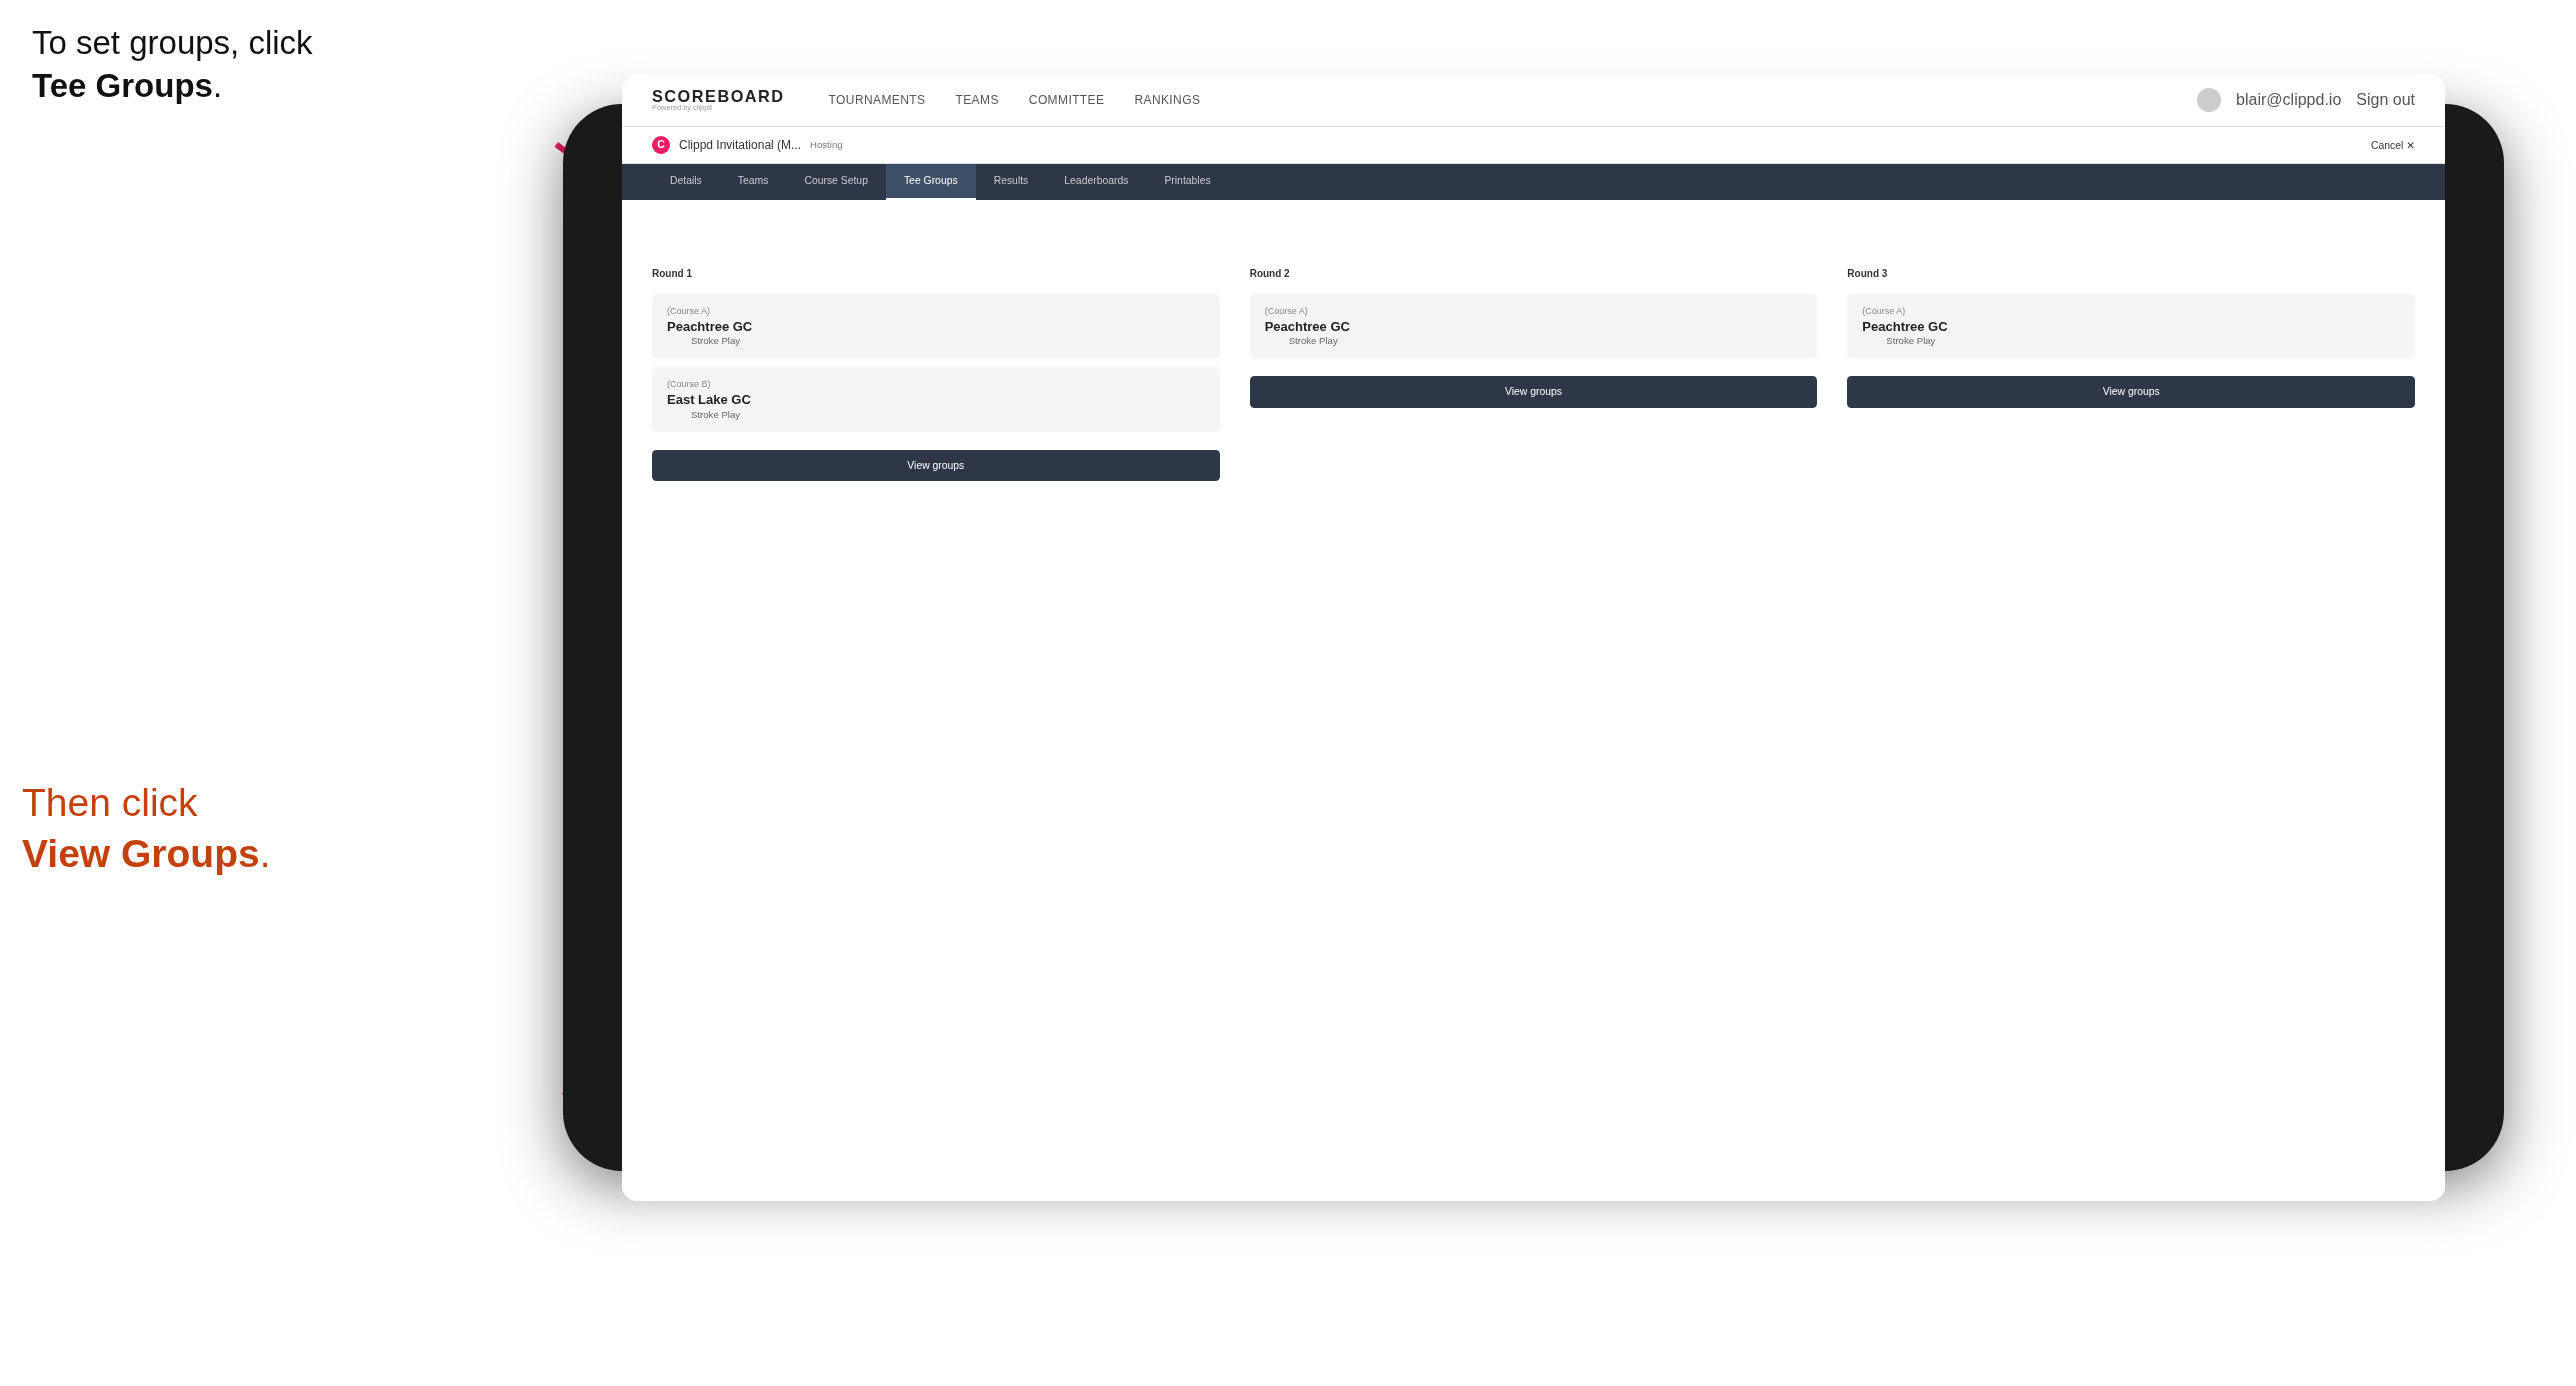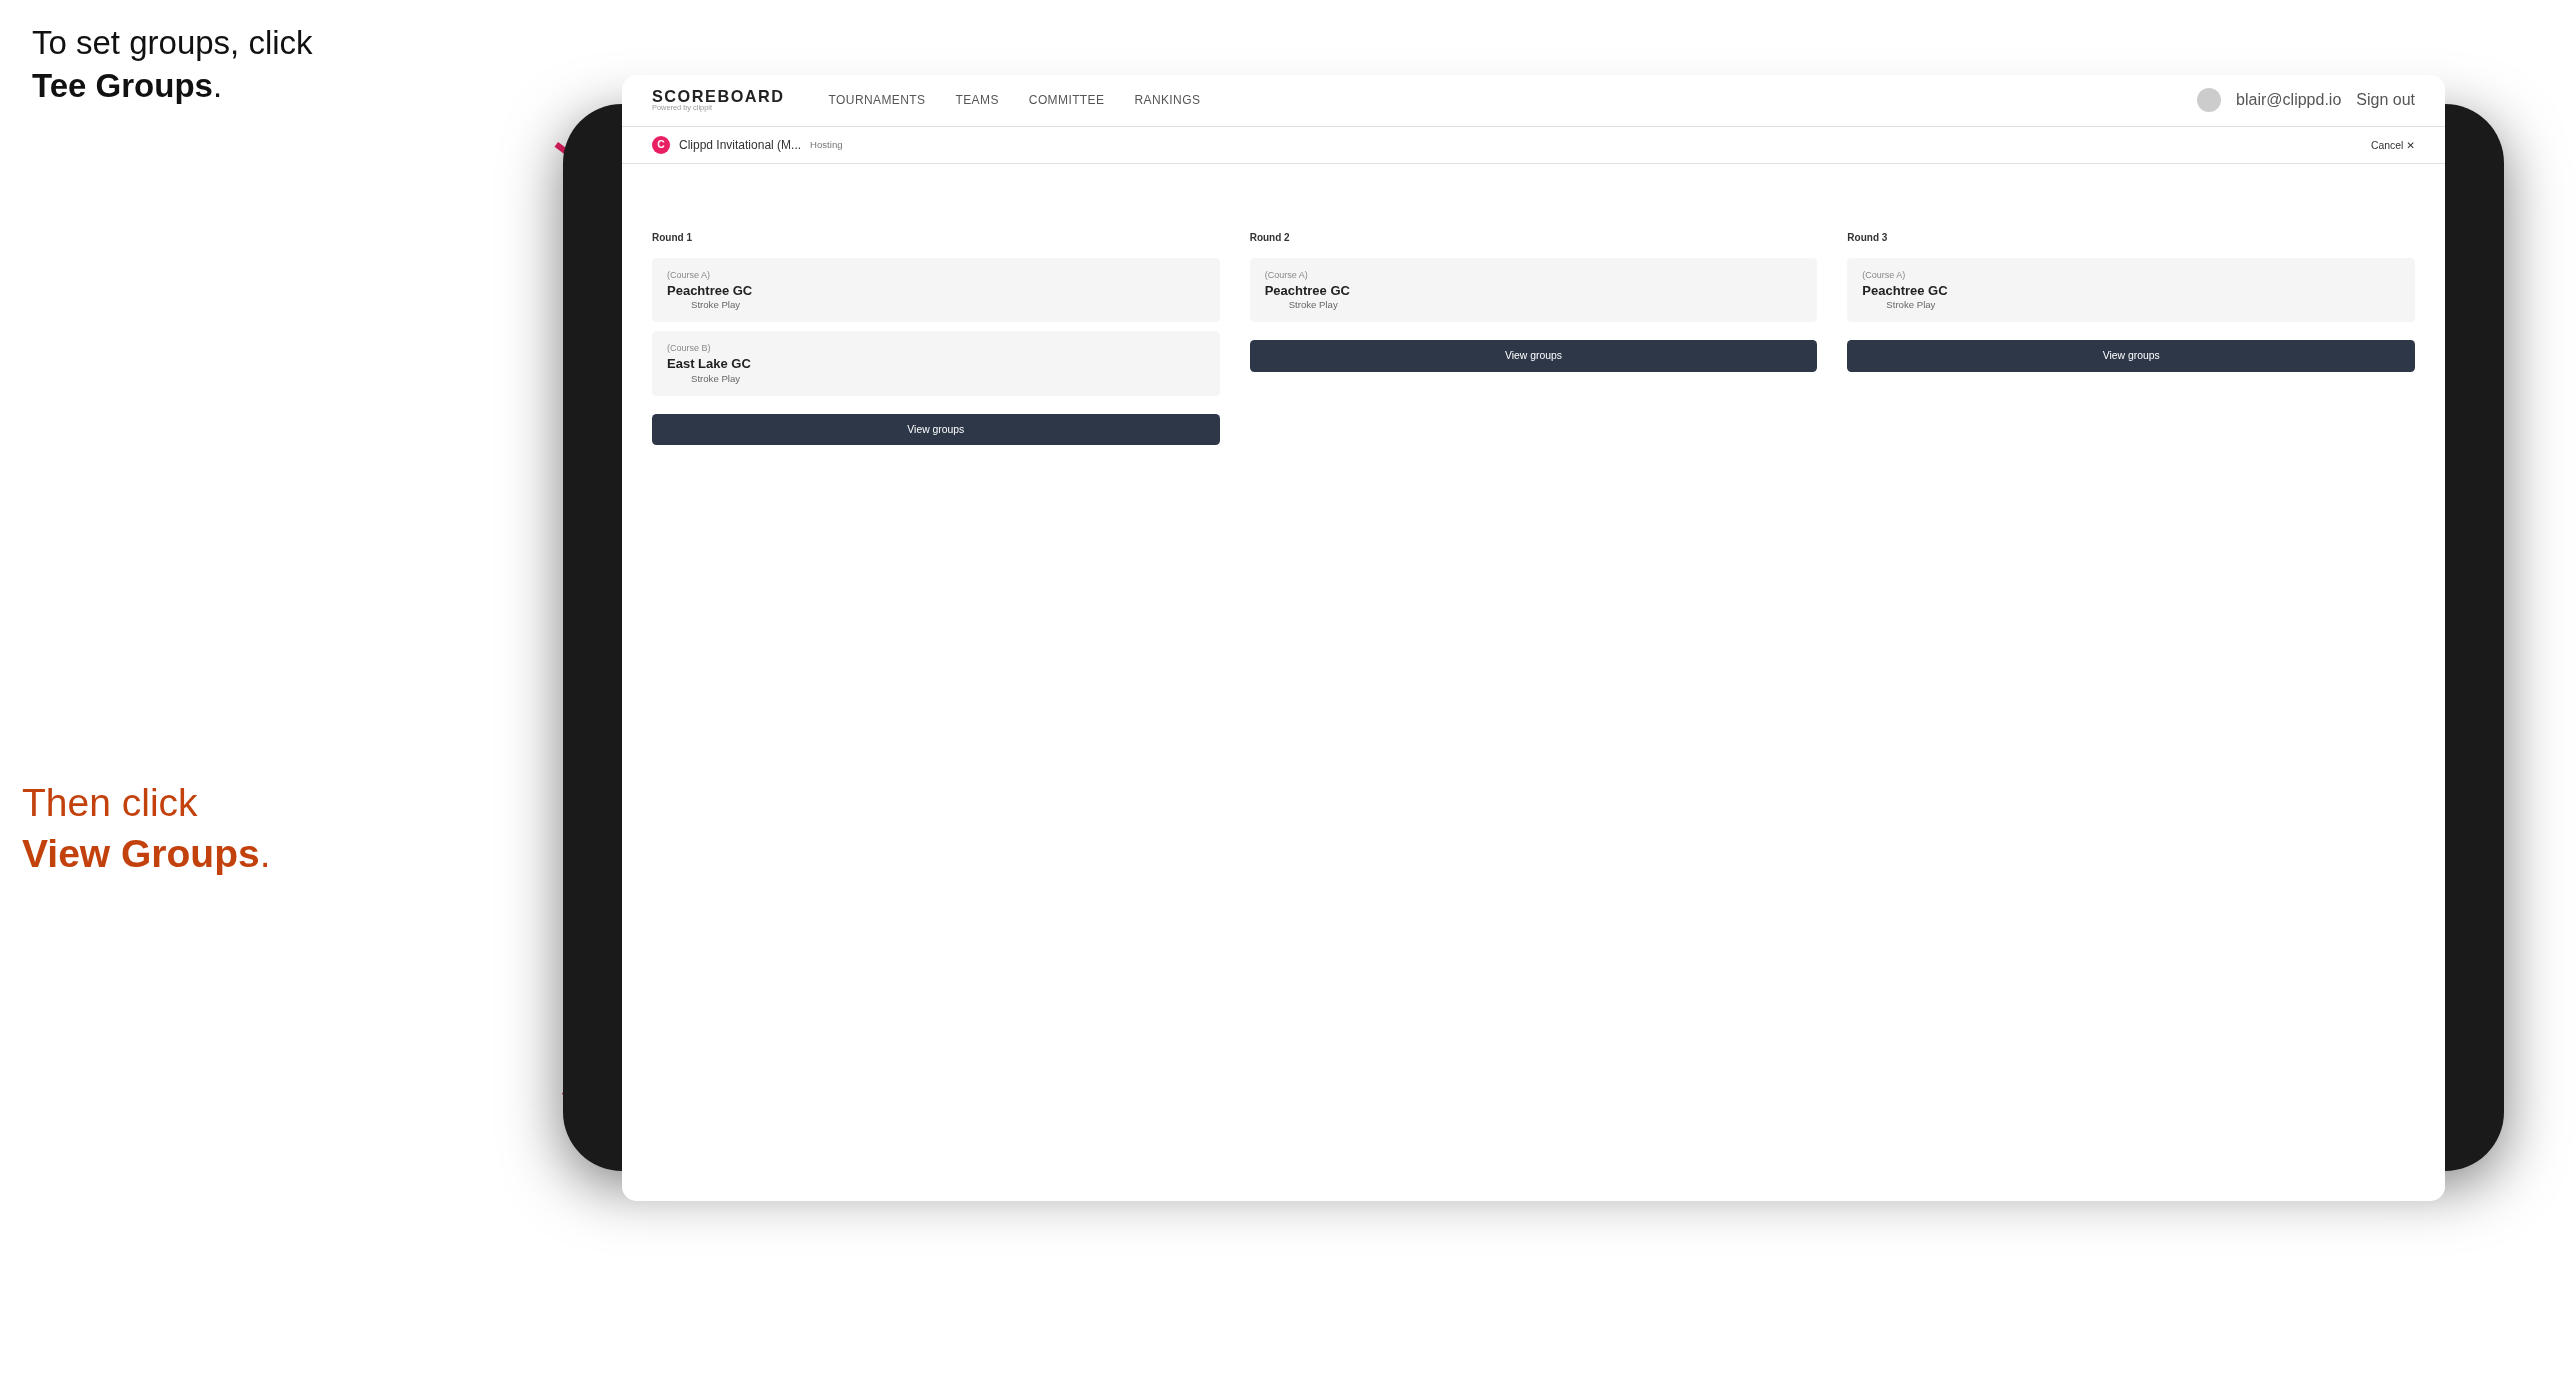--- a/index.html
+++ b/index.html
@@ -323,20 +323,30 @@
 
     <div class="tournament-bar">
       <div class="tournament-name">
         <div class="tournament-c">C</div>
         <span>Clippd Invitational (M...</span>
         <span class="hosting-badge">Hosting</span>
       </div>
       <div class="cancel-btn">Cancel ✕</div>
     </div>
 
+    <div class="tab-bar">
+
+    <div class="tab-item">Details</div>
+        <div class="tab-item">Teams</div>
+        <div class="tab-item">Course Setup</div>
+        <div class="tab-item active">Tee Groups</div>
+        <div class="tab-item">Results</div>
+        <div class="tab-item">Leaderboards</div>
+        <div class="tab-item">Printables</div>
+      </div>
 
     <div class="main-content">
       <div class="rounds-grid">
 
       <div class="round-column"><div class="round-title">Round 1</div><div class="course-card">
               <div class="course-label">(Course A)</div>
               <div class="course-name">Peachtree GC</div>
               <div class="course-format">Stroke Play</div>
             </div><div class="course-card">
               <div class="course-label">(Course B)</div>

